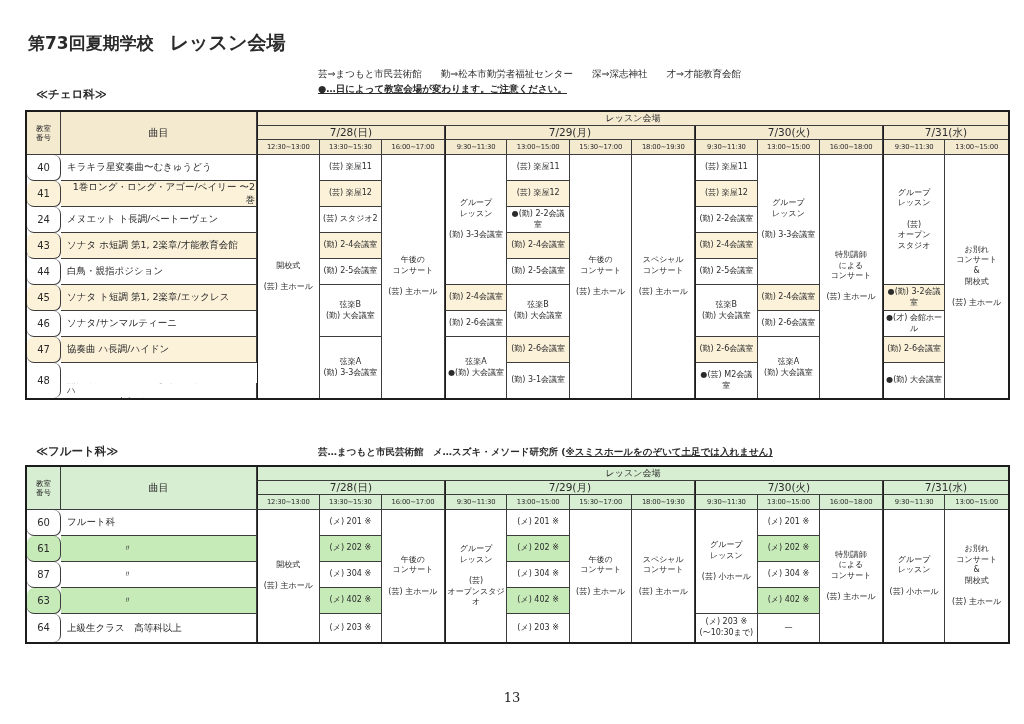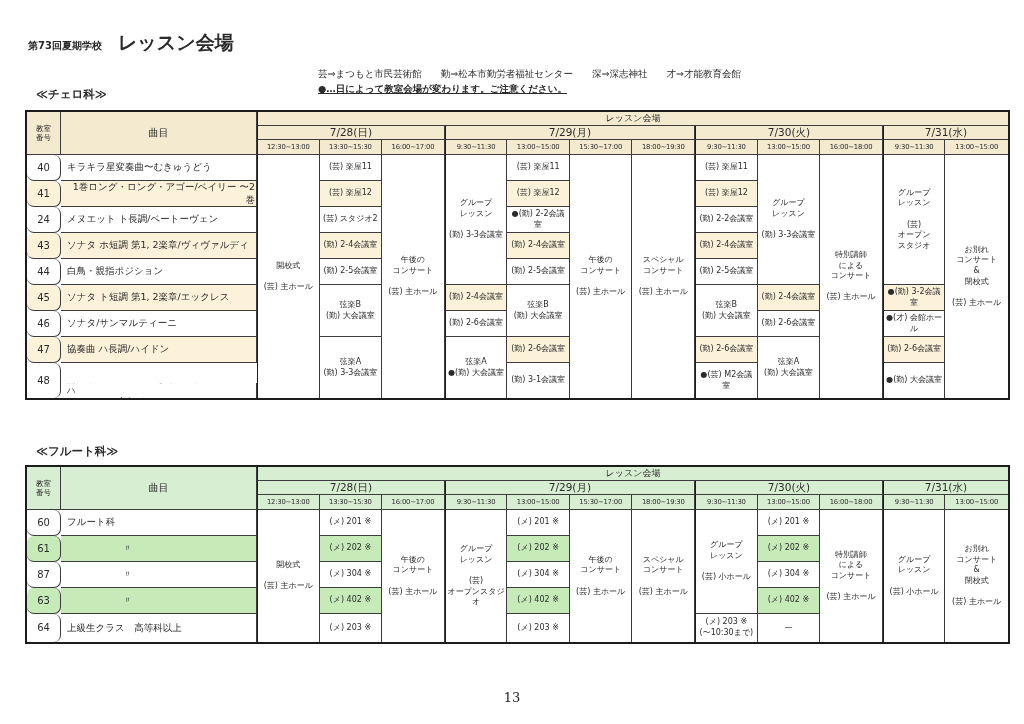--- a/index.html
+++ b/index.html
@@ -1,19 +1,19 @@
 <!DOCTYPE html>
 <html><head>
 <meta charset="utf-8">
 <style>
   html,body{margin:0;padding:0;background:#e8e8e8;}
   .page{position:relative;width:1024px;height:724px;background:#ffffff;margin:0 auto;
         font-family:"DejaVu Sans","Liberation Sans",sans-serif;color:#2b2b2b;overflow:hidden;}
   .title{position:absolute;left:28px;top:30px;white-space:nowrap;}
-  .title .t1{font-size:10px;font-weight:600;margin-right:16px;}
+  .title .t1{font-size:17px;font-weight:600;margin-right:16px;}
   .title .t2{font-size:19px;font-weight:700;}
   .legend{position:absolute;left:318px;font-size:9.5px;line-height:1.6;white-space:nowrap;}
   .legend-cello{top:66px;}
   .legend-note{font-weight:700;text-decoration:underline;}
   .legend-flute{top:444px;font-weight:700;}
   .legend-flute .u{text-decoration:underline;}
   .sec-label{position:absolute;left:36px;font-size:11.5px;font-weight:600;}
   .sec-cello{top:87px;}
   .sec-flute{top:444px;}
   .sched{position:absolute;left:25px;width:981px;display:grid;
@@ -81,21 +81,21 @@
       <div class="cell hdr day gs last-col" style="grid-area: 2 / 13 / span 1 / span 2;">7/31(水)</div>
       <div class="cell hdr time gs" style="grid-area: 3 / 13 / span 1 / span 1;">9:30~11:30</div>
       <div class="cell hdr time last-col" style="grid-area: 3 / 14 / span 1 / span 1;">13:00~15:00</div>
       <div class="cell no" style="grid-area: 4 / 1 / span 1 / span 1;">40</div>
       <div class="cell piece" style="grid-area: 4 / 2 / span 1 / span 1;">キラキラ星変奏曲〜むきゅうどう</div>
       <div class="cell no shade" style="grid-area: 5 / 1 / span 1 / span 1;">41</div>
       <div class="cell piece shade" style="grid-area: 5 / 2 / span 1 / span 1; text-align: right;">1巻ロング・ロング・アゴー/ベイリー 〜2巻</div>
       <div class="cell no" style="grid-area: 6 / 1 / span 1 / span 1;">24</div>
       <div class="cell piece" style="grid-area: 6 / 2 / span 1 / span 1;">メヌエット ト長調/ベートーヴェン</div>
       <div class="cell no shade" style="grid-area: 7 / 1 / span 1 / span 1;">43</div>
-      <div class="cell piece shade" style="grid-area: 7 / 2 / span 1 / span 1;">ソナタ ホ短調 第1, 2楽章/ヴィヴァルディ</div>
+      <div class="cell piece shade" style="grid-area: 7 / 2 / span 1 / span 1;">ソナタ ホ短調 第1, 2楽章/才能教育会館</div>
       <div class="cell no" style="grid-area: 8 / 1 / span 1 / span 1;">44</div>
       <div class="cell piece" style="grid-area: 8 / 2 / span 1 / span 1;">白鳥・親指ポジション</div>
       <div class="cell no shade" style="grid-area: 9 / 1 / span 1 / span 1;">45</div>
       <div class="cell piece shade" style="grid-area: 9 / 2 / span 1 / span 1;">ソナタ ト短調 第1, 2楽章/エックレス</div>
       <div class="cell no" style="grid-area: 10 / 1 / span 1 / span 1;">46</div>
       <div class="cell piece" style="grid-area: 10 / 2 / span 1 / span 1;">ソナタ/サンマルティーニ</div>
       <div class="cell no shade" style="grid-area: 11 / 1 / span 1 / span 1; text-align: center;">47</div>
       <div class="cell piece shade" style="grid-area: 11 / 2 / span 1 / span 1;">協奏曲 ハ長調/ハイドン</div>
       <div class="cell no last-row" style="grid-area: 12 / 1 / span 1 / span 1;">48</div>
       <div class="cell piece small2 last-row" style="grid-area: 12 / 2 / span 1 / span 1;">無伴奏チェロ組曲第3番よりプレリュード/バッハ
@@ -176,20 +176,23 @@
       <div class="cell last-col last-row" style="grid-area: 4 / 14 / span 9 / span 1;">お別れ
 コンサート
 &amp;
 閉校式
 
 (芸) 主ホール</div>
     </div>
 
   <div class="sec-label sec-flute">≪フルート科≫</div>
 
+  <div class="legend legend-flute">
+    <span>芸…まつもと市民芸術館　メ…スズキ・メソード研究所 (</span><span class="u">※スミスホールをのぞいて土足では入れません)</span>
+  </div>
 
   <div id="flute-table" class="sched flute">
       <div class="cell hdr corner" style="grid-area: 1 / 1 / span 3 / span 1;">教室
 番号</div>
       <div class="cell hdr colhead" style="grid-area: 1 / 2 / span 3 / span 1;">曲目</div>
       <div class="cell hdr venue gs last-col" style="grid-area: 1 / 3 / span 1 / span 12;">レッスン会場</div>
       <div class="cell hdr day gs" style="grid-area: 2 / 3 / span 1 / span 3;">7/28(日)</div>
       <div class="cell hdr time gs" style="grid-area: 3 / 3 / span 1 / span 1;">12:30~13:00</div>
       <div class="cell hdr time" style="grid-area: 3 / 4 / span 1 / span 1;">13:30~15:30</div>
       <div class="cell hdr time" style="grid-area: 3 / 5 / span 1 / span 1;">16:00~17:00</div>

